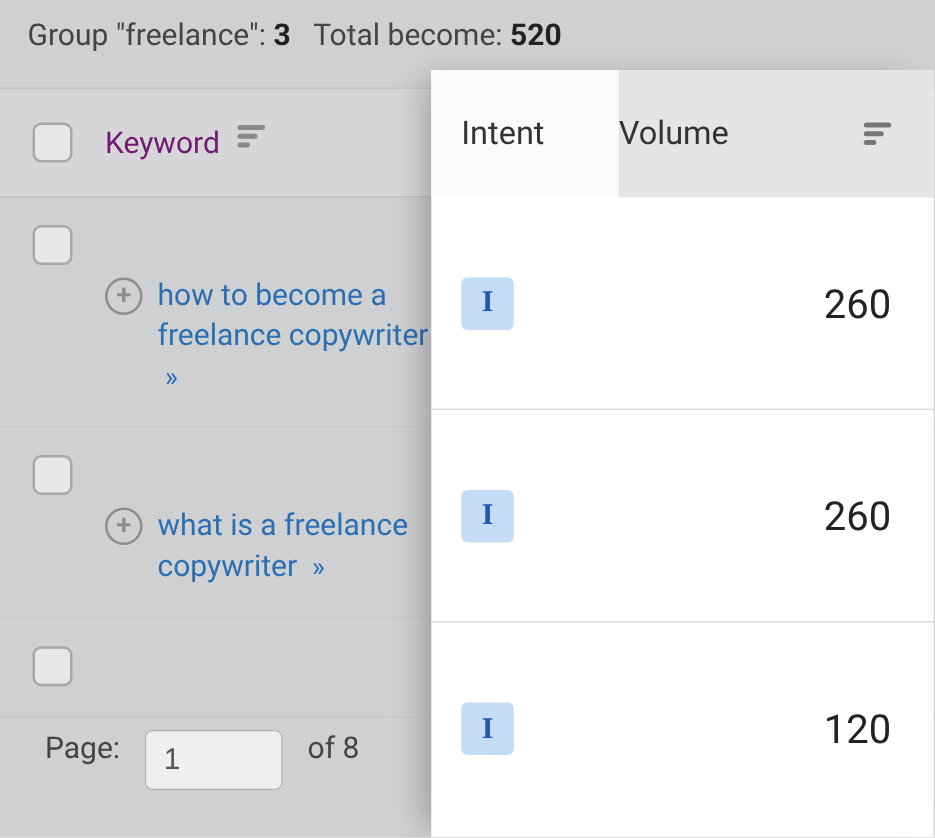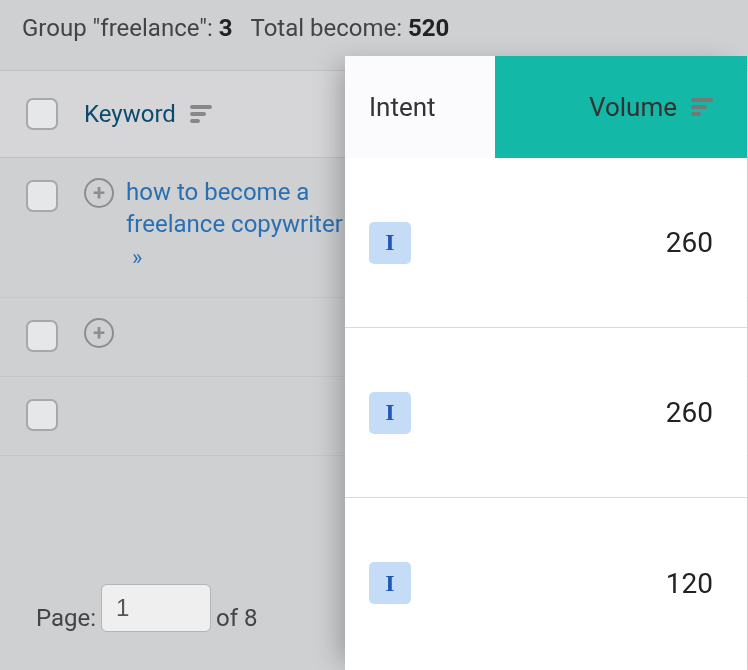--- a/index.html
+++ b/index.html
@@ -56,23 +56,22 @@
     height: 88px;
   }
   .chk-cell {
     width: 84px;
     display: flex;
     align-items: center;
     justify-content: center;
   }
   .kw-header {
     font-size: 24px;
-    color: #0c4a6e;
-    display: flex;
-    align-items: center;
+    color: #701a75;
+    display: flex;
     gap: 14px;
   }
   .sort-icon {
     display: inline-flex;
     flex-direction: column;
     gap: 3px;
   }
   .sort-icon span {
     display: block;
     height: 4px;
@@ -96,20 +95,21 @@
     align-items: flex-start;
     border-bottom: 1px solid #c6c7c9;
     padding: 18px 0 24px 0;
   }
   .row .chk-cell { padding-top: 4px; }
   .kw-cell {
     display: flex;
     align-items: flex-start;
     gap: 12px;
     max-width: 270px;
+    margin-top: 44px;
   }
   .plus-circle {
     width: 30px;
     height: 30px;
     border: 2.5px solid #8c8d8f;
     border-radius: 50%;
     display: flex;
     align-items: center;
     justify-content: center;
     flex-shrink: 0;
@@ -131,22 +131,22 @@
     margin-left: 6px;
     letter-spacing: -4px;
   }
 
   
   .pagination {
     position: absolute;
     left: 36px;
     bottom: 38px;
     display: flex;
-    align-items: flex-end;
-    gap: 5px;
+    align-items: flex-start;
+    gap: 20px;
     font-size: 24px;
     color: #444;
   }
   .page-input {
     width: 110px;
     height: 48px;
     border: 1.5px solid #b3b4b6;
     border-radius: 6px;
     background: #efefef;
     font-size: 24px;
@@ -175,23 +175,23 @@
     font-size: 26px;
     color: #333;
   }
   .col-intent {
     width: 150px;
     background: #fbfbfd;
     padding-left: 24px;
   }
   .col-volume {
     flex: 1;
-    background: #14b8a6;
+    background: #e5e5e5;
     padding-right: 34px;
-    justify-content: flex-end;
+    justify-content: space-between;
     gap: 14px;
   }
   .col-volume .sort-icon span { background: #777; }
 
   .panel-row {
     display: flex;
     align-items: center;
     border-bottom: 1px solid #d9dadc;
     height: 170px;
     padding: 0 34px 0 24px;
@@ -205,21 +205,21 @@
     display: flex;
     align-items: center;
     justify-content: center;
     color: #2057b6;
     font-weight: 700;
     font-size: 24px;
     font-family: Georgia, 'Times New Roman', serif;
   }
   .vol-val {
     margin-left: auto;
-    font-size: 28px;
+    font-size: 32px;
     color: #222;
   }
 </style>
 </head>
 <body>
 
 <div class="root">
   <div class="dim"></div>
 
   <div class="summary">
@@ -262,20 +262,24 @@
         </span>
       </div>
     </div>
 
     <div class="row">
       <div class="chk-cell">
           <div class="checkbox"></div>
         </div>
       <div class="kw-cell">
         <span class="plus-circle"></span>
+        <span class="kw-link">
+          <span>what is a freelance copywriter</span>
+          <span class="chevrons">»</span>
+        </span>
       </div>
     </div>
 
     <div class="row">
       <div class="chk-cell">
           <div class="checkbox"></div>
         </div>
     </div>
   </div>
 

